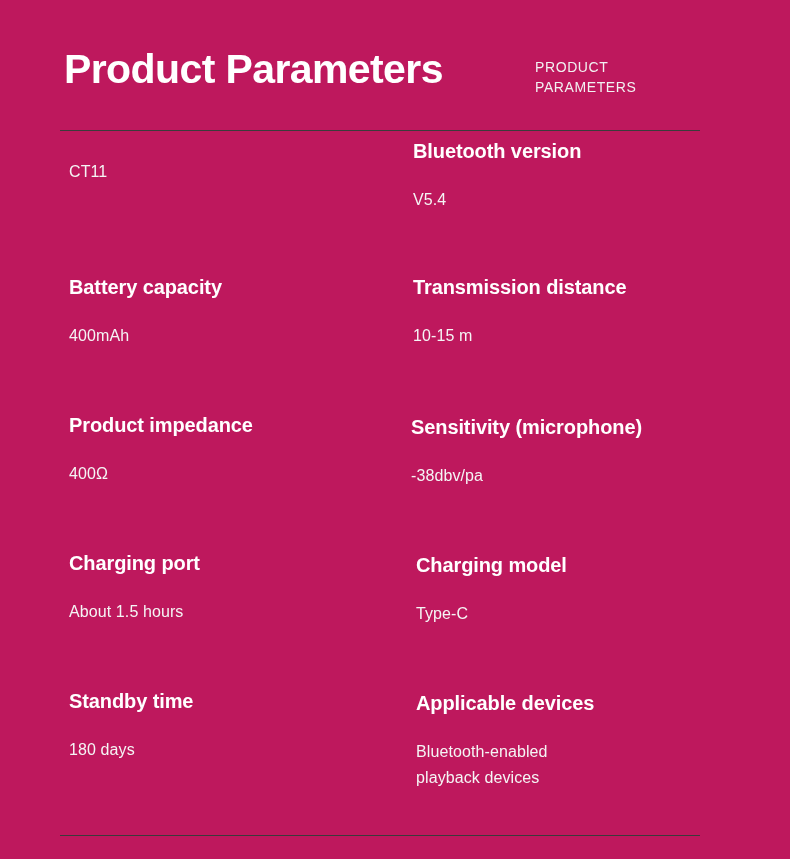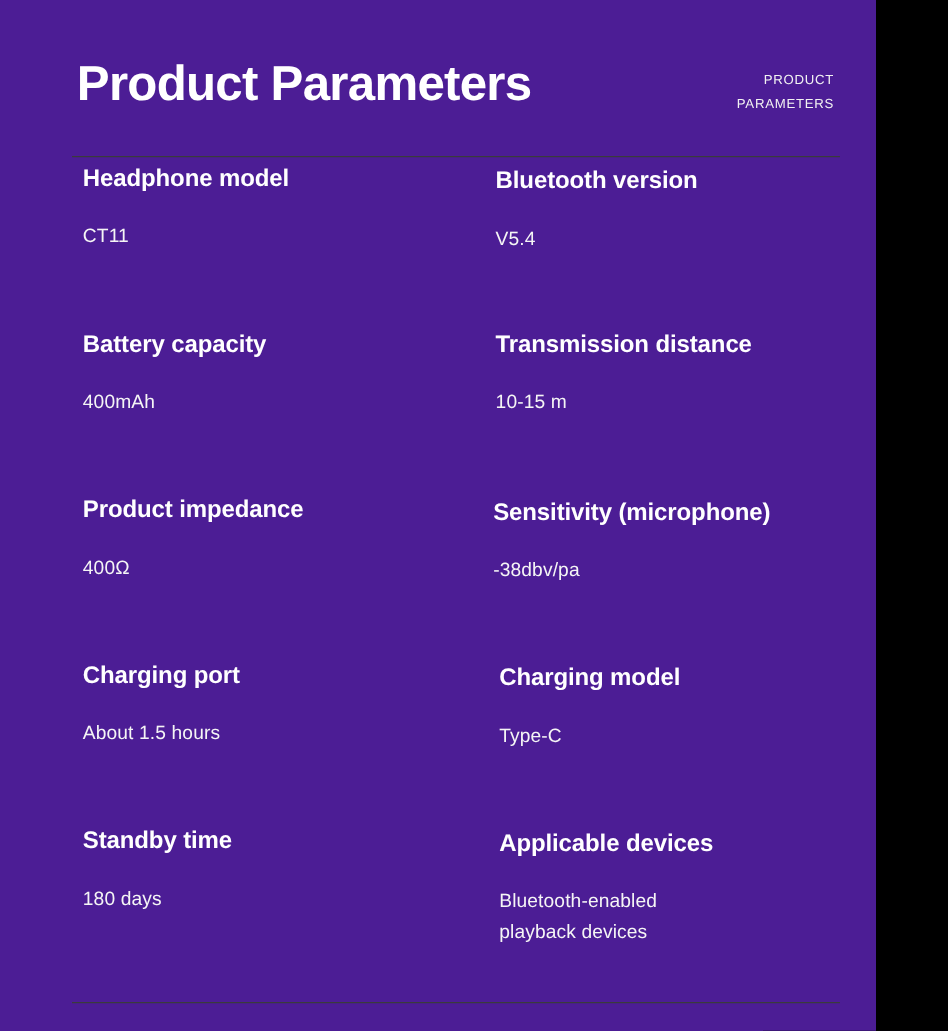--- a/index.html
+++ b/index.html
@@ -11,23 +11,23 @@
     width: 790px;
     height: 859px;
     overflow: hidden;
     font-family: "Liberation Sans", sans-serif;
     color: #ffffff;
     -webkit-font-smoothing: antialiased;
   }
 
   .page {
     position: relative;
-    width: 730px;
+    width: 790px;
     height: 859px;
-    background: #4c1d95;
+    background: #be185d;
     box-sizing: border-box;
   }
 
   
   .header {
     position: absolute;
     left: 0;
     top: 0;
     width: 790px;
     height: 136px;
@@ -41,22 +41,21 @@
     letter-spacing: -0.6px;
     line-height: 48px;
     white-space: nowrap;
     color: #ffffff;
   }
   .header-caption {
     position: absolute;
     right: 95px;
     top: 57px;
     width: 160px;
-    text-align: right;
-    font-size: 11px;
+    font-size: 14px;
     font-weight: 400;
     letter-spacing: 0.6px;
     line-height: 20px;
     color: #f2f2f2;
   }
   .header-caption span {
     display: block;
   }
 
   .divider {
@@ -125,21 +124,20 @@
       <span>PARAMETERS</span>
     </div>
   </div>
 
   <div class="divider top"></div>
 
   <div class="spec-grid">
 
     <div class="spec-row">
       <div class="spec-cell left">
-        <div class="spec-label">Headphone model</div>
         <div class="spec-value">CT11</div>
       </div>
       <div class="spec-cell right nudge-up">
         <div class="spec-label">Bluetooth version</div>
         <div class="spec-value">V5.4</div>
       </div>
     </div>
 
     <div class="spec-row">
       <div class="spec-cell left">

